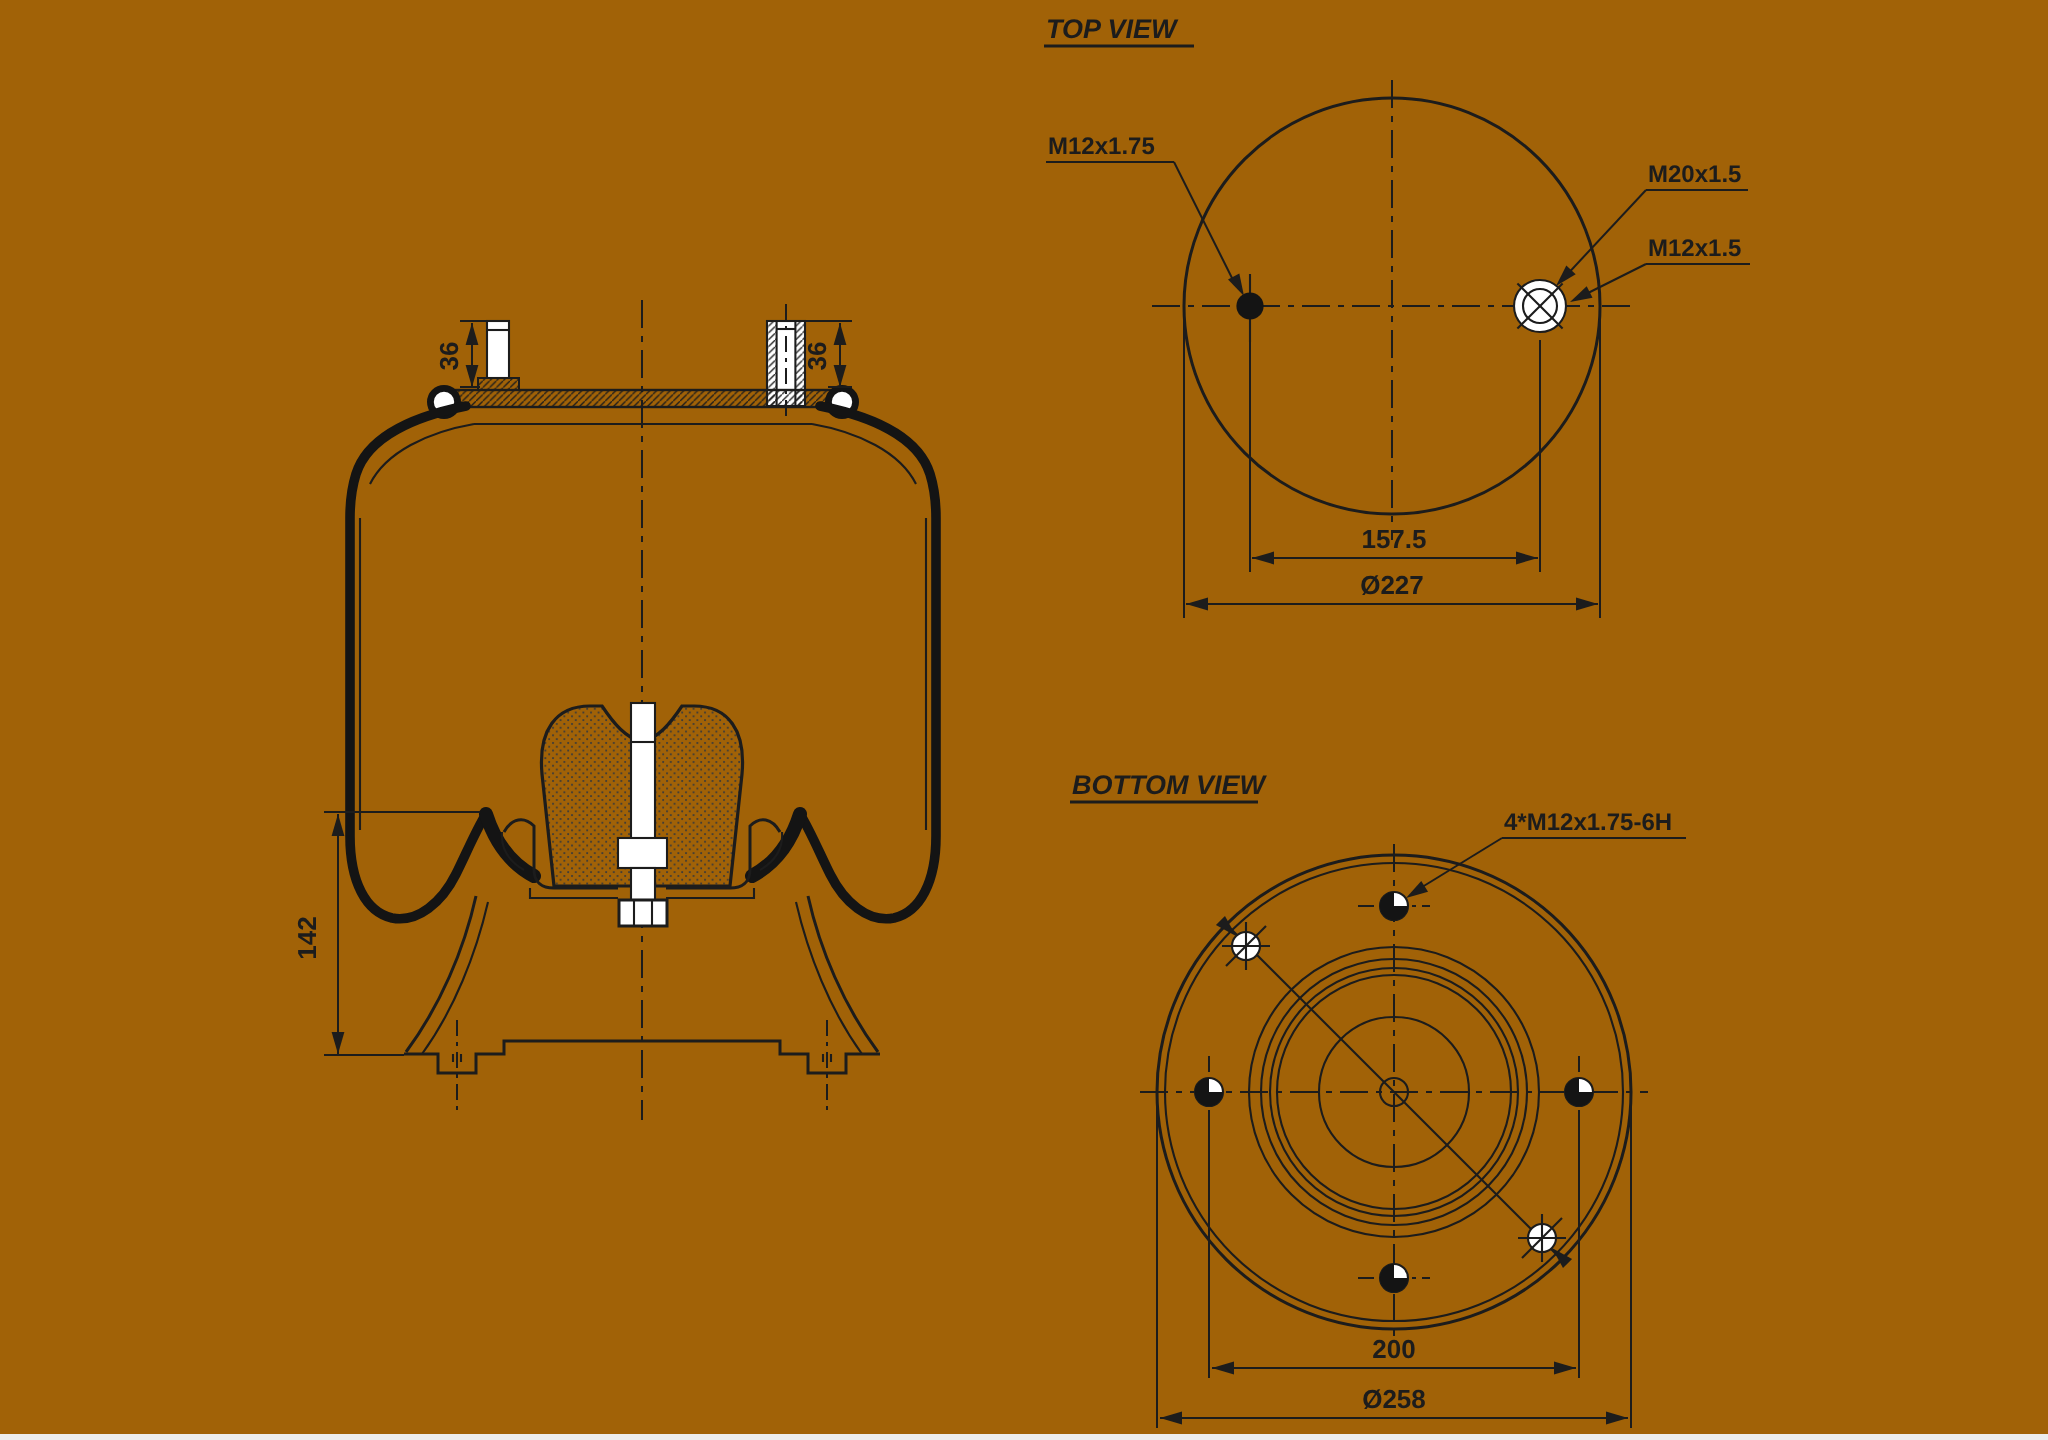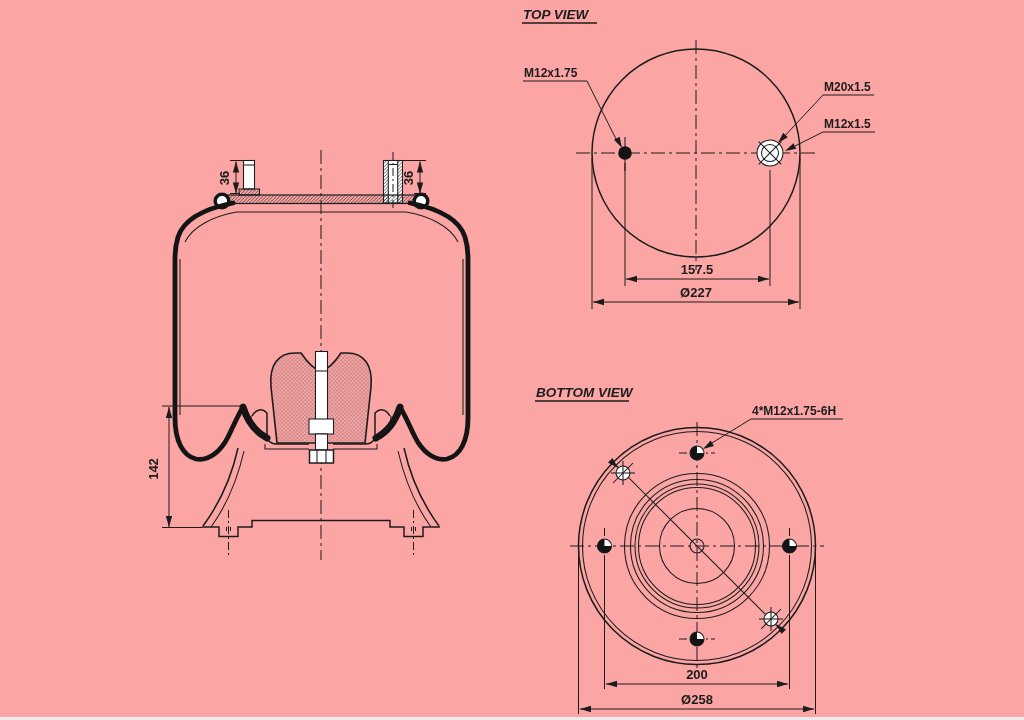--- a/index.html
+++ b/index.html
@@ -1,16 +1,16 @@
 <!DOCTYPE html>
 <html><head>
 <meta charset="utf-8">
 <style>
   html,body{margin:0;padding:0;background:#ffffff;}
-  .stage{position:relative;width:1024px;height:720px;background:#fca5a5;overflow:hidden;}
+  .stage{position:relative;width:1024px;height:720px;background:#a16207;overflow:hidden;}
   svg{display:block;}
   svg text{fill:#1c1c1c;font-family:"Liberation Sans",sans-serif;font-weight:bold;}
   .t-title{font-size:13.5px;font-style:italic;}
   .t-dim{font-size:13px;}
   .t-label{font-size:12px;}
   .ln{stroke:#1c1c1c;fill:none;stroke-width:1.5;}
   .thin{stroke:#1c1c1c;fill:none;stroke-width:1.05;}
   .thick{stroke:#141414;fill:none;stroke-width:4.8;stroke-linecap:round;}
   .pocket{stroke:#141414;fill:none;stroke-width:7;stroke-linecap:round;}
   .dim{stroke:#1c1c1c;fill:none;stroke-width:1;}

